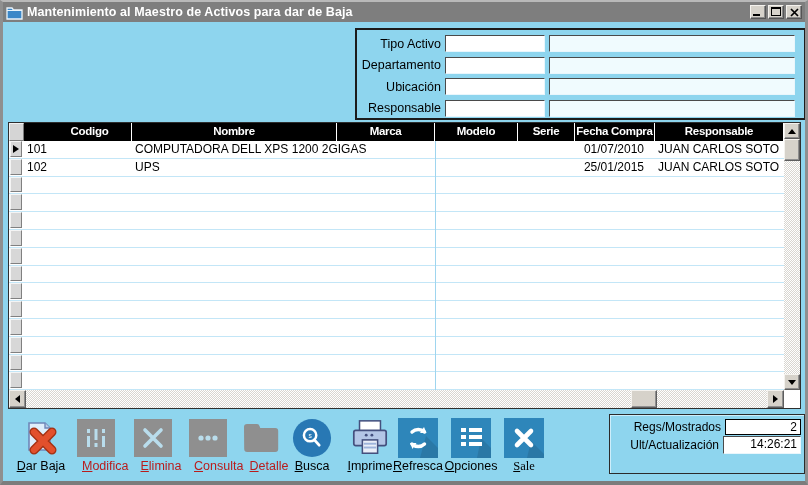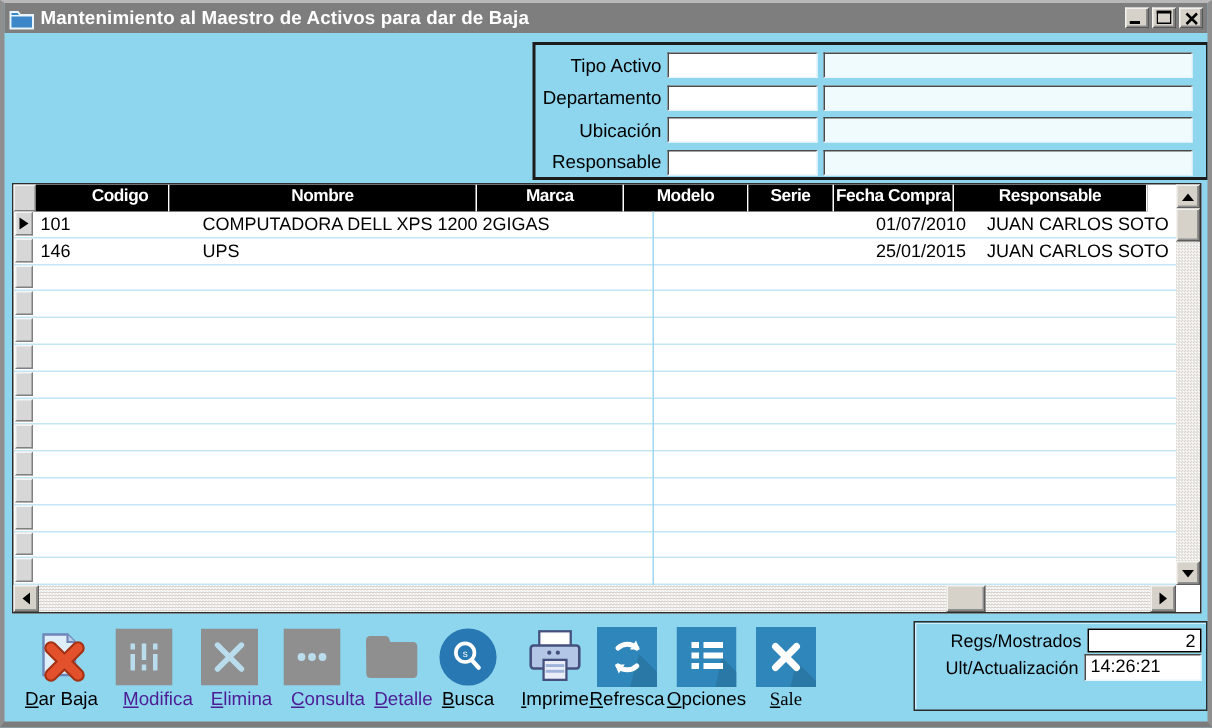--- a/index.html
+++ b/index.html
@@ -77,31 +77,31 @@
   .tri.t-up    { border-left:4px solid transparent; border-right:4px solid transparent; border-bottom:5px solid #000; }
   .tri.t-down  { border-left:4px solid transparent; border-right:4px solid transparent; border-top:5px solid #000; }
   .tri.t-left  { border-top:4px solid transparent; border-bottom:4px solid transparent; border-right:5px solid #000; }
   .tri.t-right { border-top:4px solid transparent; border-bottom:4px solid transparent; border-left:5px solid #000; }
 
   
   .toolbar { position:absolute; left:0; top:413px; width:802px; height:63px; }
   .tool-btn { position:absolute; top:3px; width:60px; height:58px; text-align:center; cursor:default; }
   .tool-btn .ticon { width:40px; height:40px; margin:0 auto; display:flex; align-items:center; justify-content:center; }
   .tool-btn .tlabel { font-size:12.5px; color:#000; margin-top:1px; white-space:nowrap; }
-  .tool-btn.disabled .tlabel { color:#4c1d95;margin-left:16px; }
+  .tool-btn.disabled .tlabel { color:#b91c1c;margin-left:16px; }
   .tool-btn u { text-decoration:underline; }
 
   
   .info-panel { position:absolute; left:606px; top:412px; width:196px; height:60px;
     border:1px solid #2b2b2b; box-shadow:inset 1px 1px 0 #cdeefb; background:#8ed5ee; padding-top:3px; }
   .info-row { display:flex; align-items:center; height:18px; padding-right:3px; }
   .info-label { flex:1; text-align:right; font-size:12px; color:#000; padding-right:4px; white-space:nowrap; }
   .info-value { width:76px; height:16px; border:1px solid #000; background:#fff;
     font-size:12px; line-height:14px; text-align:right; padding:0 3px; }
-  .info-row.sunken .info-value { width:78px; height:18px; text-align:left;
+  .info-row.sunken .info-value { width:78px; height:18px; text-align:right;
     border:1px solid; border-color:#4a4a4a #e9f6fc #e9f6fc #4a4a4a; }
 </style>
 </head>
 <body>
 
 <div class="window">
 
   <div class="titlebar">
     <span class="app-icon">
       <svg viewBox="0 0 17 15" width="17" height="15">
@@ -158,21 +158,21 @@
   <div class="filter-row">
     <span class="filter-label">Responsable</span>
     <input class="filter-code" type="text" style="">
     <input class="filter-desc" type="text" style="">
   </div>
 </div>
 
   <div class="grid">
     <div class="grid-header" id="grid-header">
       <span class="hsel"></span>
-    <div class="hcell" style="width: 89px; padding-left: 24px;">Codigo</div>
+    <div class="hcell" style="width: 108px; padding-left: 24px;">Codigo</div>
         <div class="hcell" style="width: 205px;">Nombre</div>
         <div class="hcell" style="width: 98px;">Marca</div>
         <div class="hcell" style="width: 83px;">Modelo</div>
         <div class="hcell" style="width: 57px;">Serie</div>
         <div class="hcell" style="width: 80px;">Fecha Compra</div>
         <div class="hcell" style="width: 129px;">Responsable</div>
       </div>
     <div class="grid-body" id="grid-body">
         <div class="grow">
           <div class="selcell">
@@ -185,21 +185,21 @@
           <div class="gcell" style="width: 98px;"></div>
           <div class="gcell" style="width: 83px;"></div>
           <div class="gcell" style="width: 57px;"></div>
           <div class="gcell right" style="width: 80px;">01/07/2010</div>
           <div class="gcell" style="width: 129px;">JUAN CARLOS SOTO</div>
         </div>
         <div class="grow">
           <div class="selcell">
             <div class="box"></div>
           </div>
-          <div class="gcell" style="width: 108px;">146</div>
+          <div class="gcell" style="width: 108px;">102</div>
           <div class="gcell" style="width: 205px;">UPS</div>
           <div class="gcell" style="width: 98px;"></div>
           <div class="gcell" style="width: 83px;"></div>
           <div class="gcell" style="width: 57px;"></div>
           <div class="gcell right" style="width: 80px;">25/01/2015</div>
           <div class="gcell" style="width: 129px;">JUAN CARLOS SOTO</div>
         </div>
         <div class="grow">
           <div class="selcell">
             <div class="box"></div>

